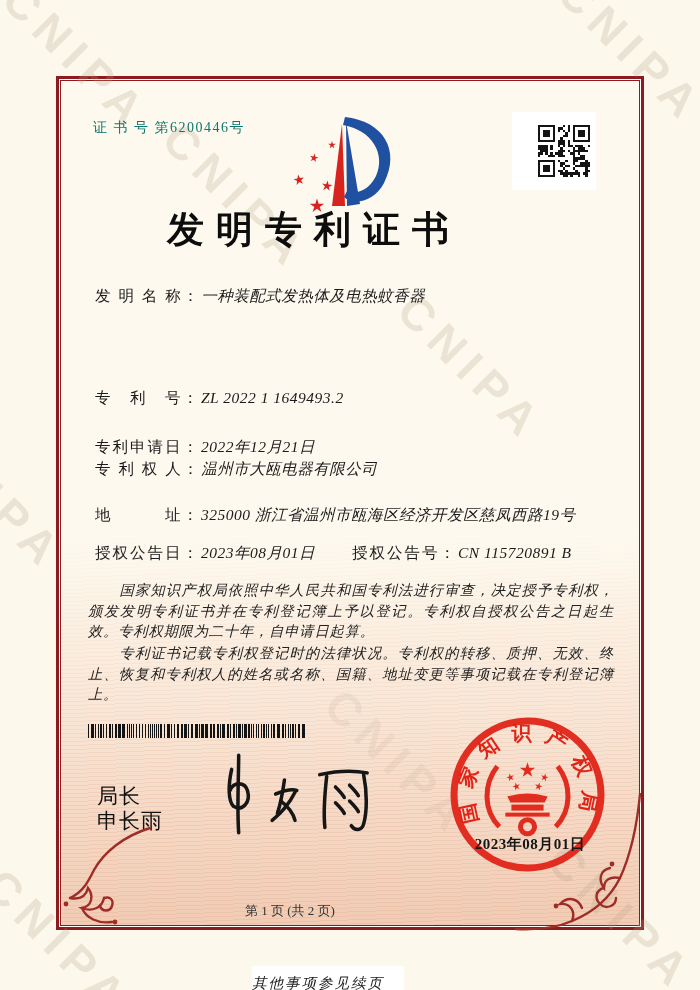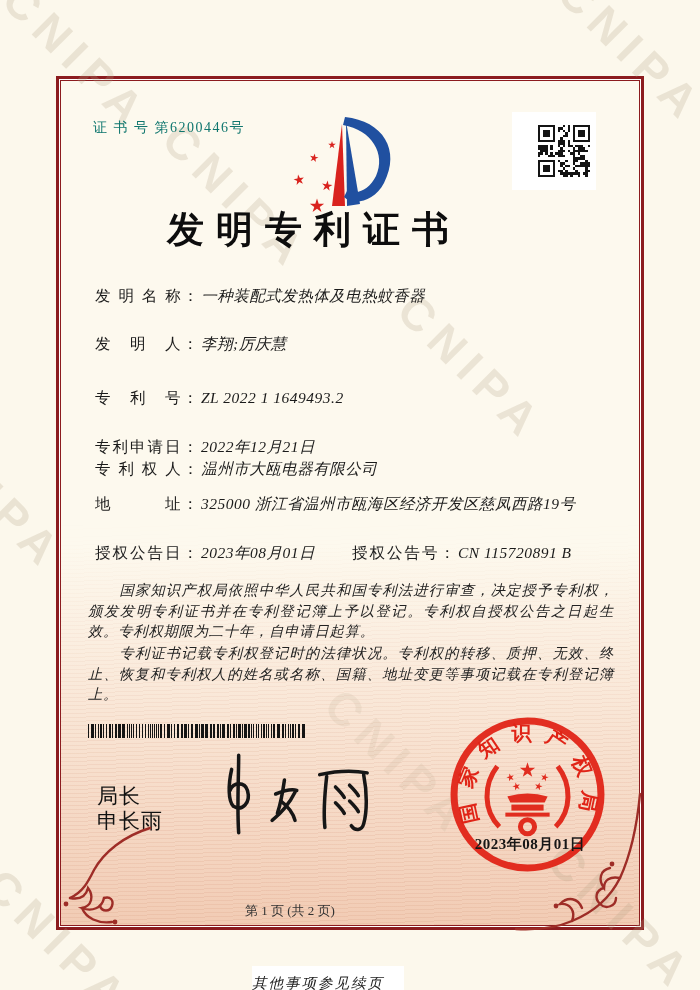--- a/index.html
+++ b/index.html
@@ -248,33 +248,30 @@
         <rect x="16" y="20" width="1" height="1" fill="#141414"></rect>
         <rect x="19" y="20" width="1" height="1" fill="#141414"></rect>
       </svg>
   </div>
 
   <div class="title">发明专利证书</div>
 
   <div class="row" style="top:286px">
     <span class="lbl">发 明 名 称：</span><span class="val">一种装配式发热体及电热蚊香器</span>
   </div>
-  <div class="row" style="top:334px">
-    <span class="lbl">发　明　人：</span><span class="val">李翔;厉庆慧</span>
-  </div>
   <div class="row" style="top:388px">
     <span class="lbl">专　利　号：</span><span class="val">ZL 2022 1 1649493.2</span>
   </div>
   <div class="row" style="top:437px">
     <span class="lbl">专利申请日：</span><span class="val">2022年12月21日</span>
   </div>
   <div class="row" style="top:459px">
     <span class="lbl">专 利 权 人：</span><span class="val">温州市大瓯电器有限公司</span>
   </div>
-  <div class="row" style="top:494px">
+  <div class="row" style="top:505px">
     <span class="lbl">地　　　址：</span><span class="val">325000 浙江省温州市瓯海区经济开发区慈凤西路19号</span>
   </div>
   <div class="row" style="top:543px">
     <span class="lbl">授权公告日：</span><span class="val">2023年08月01日</span>
   </div>
   <div class="row" style="left:352px;top:543px">
     <span class="lbl">授权公告号：</span><span class="val">CN 115720891 B</span>
   </div>
 
   <div class="para" style="top:643px">专利证书记载专利权登记时的法律状况。专利权的转移、质押、无效、终止、恢复和专利权人的姓名或名称、国籍、地址变更等事项记载在专利登记簿上。</div>

